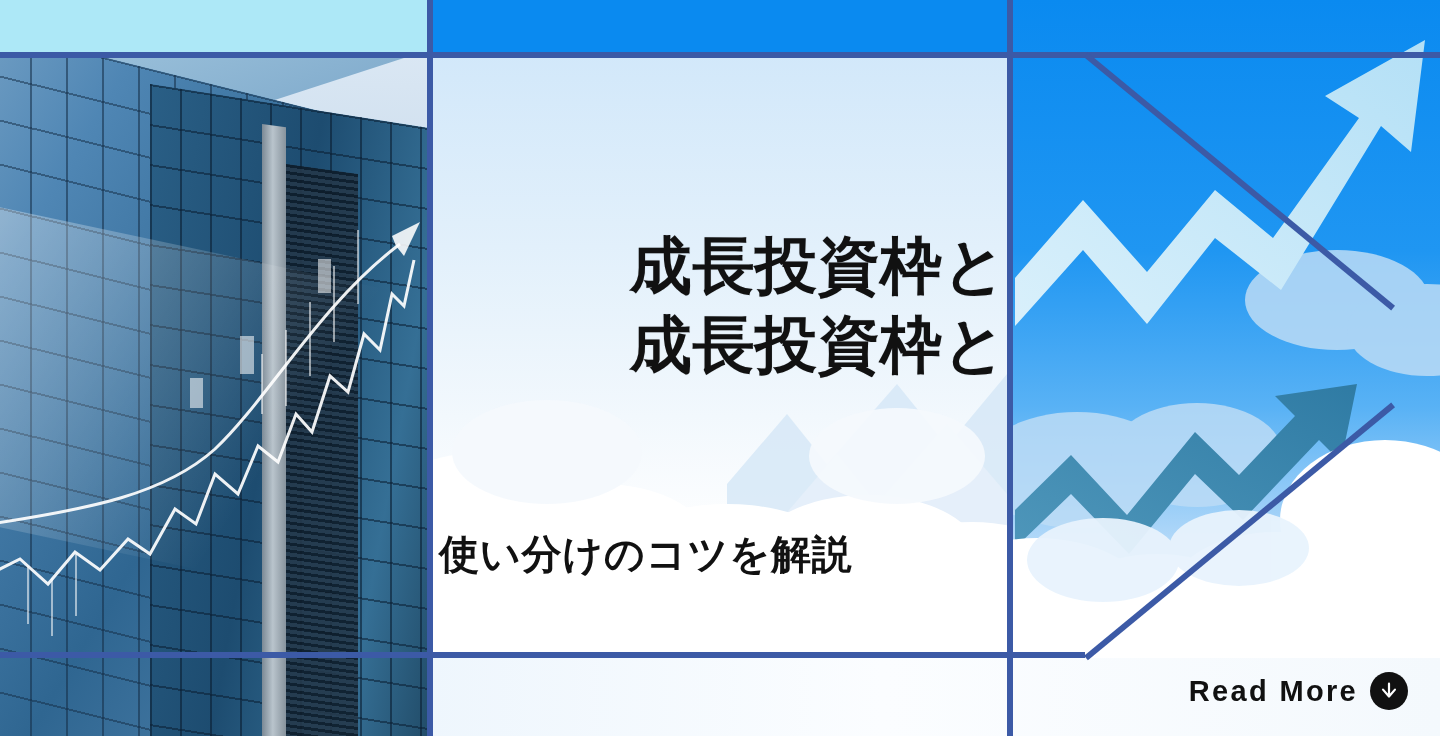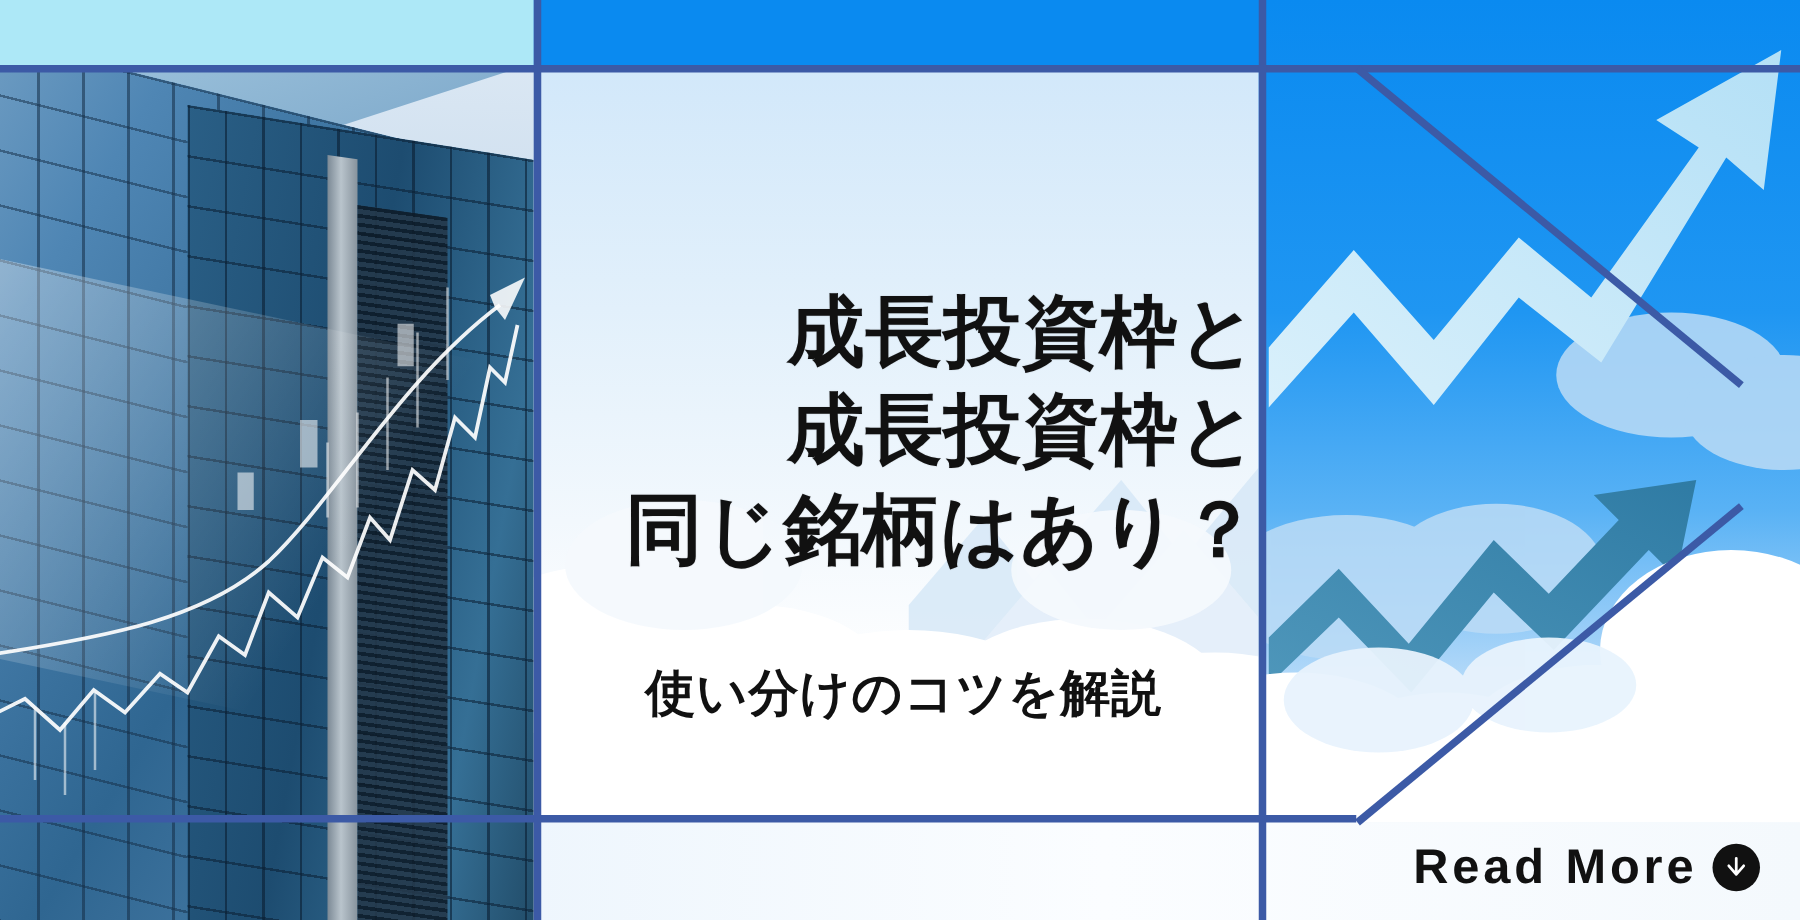--- a/index.html
+++ b/index.html
@@ -89,21 +89,20 @@
     color:#111111;
     font-weight:700;
     font-size:62px;
     line-height:1.28;
     letter-spacing:.01em;
     text-shadow:0 0 1px rgba(0,0,0,.25);
   }
   .headline .ln{display:block;white-space:nowrap;}
   .subline{
     position:absolute;left:12px;right:0;top:473px;
-    text-align:center;
     color:#111111;
     font-weight:700;
     font-size:40px;
     letter-spacing:.02em;
     white-space:nowrap;
   }
 
   
   .right-panel{
     position:absolute;left:1007px;top:0;width:433px;height:658px;
@@ -125,21 +124,21 @@
   .ln-v-left{left:427px;top:0;width:6px;height:736px;}
   .ln-v-mid{left:1007px;top:0;width:6px;height:736px;}
   .diag{
     position:absolute;background:#3c5aa6;transform-origin:left center;
   }
 
   
   .read-more{
     position:absolute;right:32px;top:672px;
     display:flex;align-items:center;gap:12px;
-    color:#111;font-size:39px;font-weight:600;letter-spacing:.08em;
+    color:#111;font-size:29px;font-weight:600;letter-spacing:.08em;
     white-space:nowrap;
   }
   .rm-icon{
     width:38px;height:38px;border-radius:50%;background:#111;
     display:flex;align-items:center;justify-content:center;flex:0 0 auto;
   }
 </style>
 </head>
 <body>
 
@@ -205,21 +204,20 @@
       </g>
       <g fill="#f4f9fd" opacity="0.95">
         <ellipse cx="120" cy="398" rx="95" ry="52"></ellipse>
         <ellipse cx="470" cy="402" rx="88" ry="48"></ellipse>
       </g>
     </svg>
 
     <div class="headline">
       <span class="ln">成長投資枠と</span>
       <span class="ln">成長投資枠と</span>
-      <span class="ln">同じ銘柄はあり？</span>
     </div>
     <div class="subline">使い分けのコツを解説</div>
   </div>
 
   <div class="right-panel">
     <svg viewBox="0 0 433 658" preserveAspectRatio="none">
       <defs>
         <linearGradient id="gLight" x1="0" y1="1" x2="1" y2="0">
           <stop offset="0%" stop-color="#d9f0fb"></stop>
           <stop offset="100%" stop-color="#b4e0f6"></stop>

